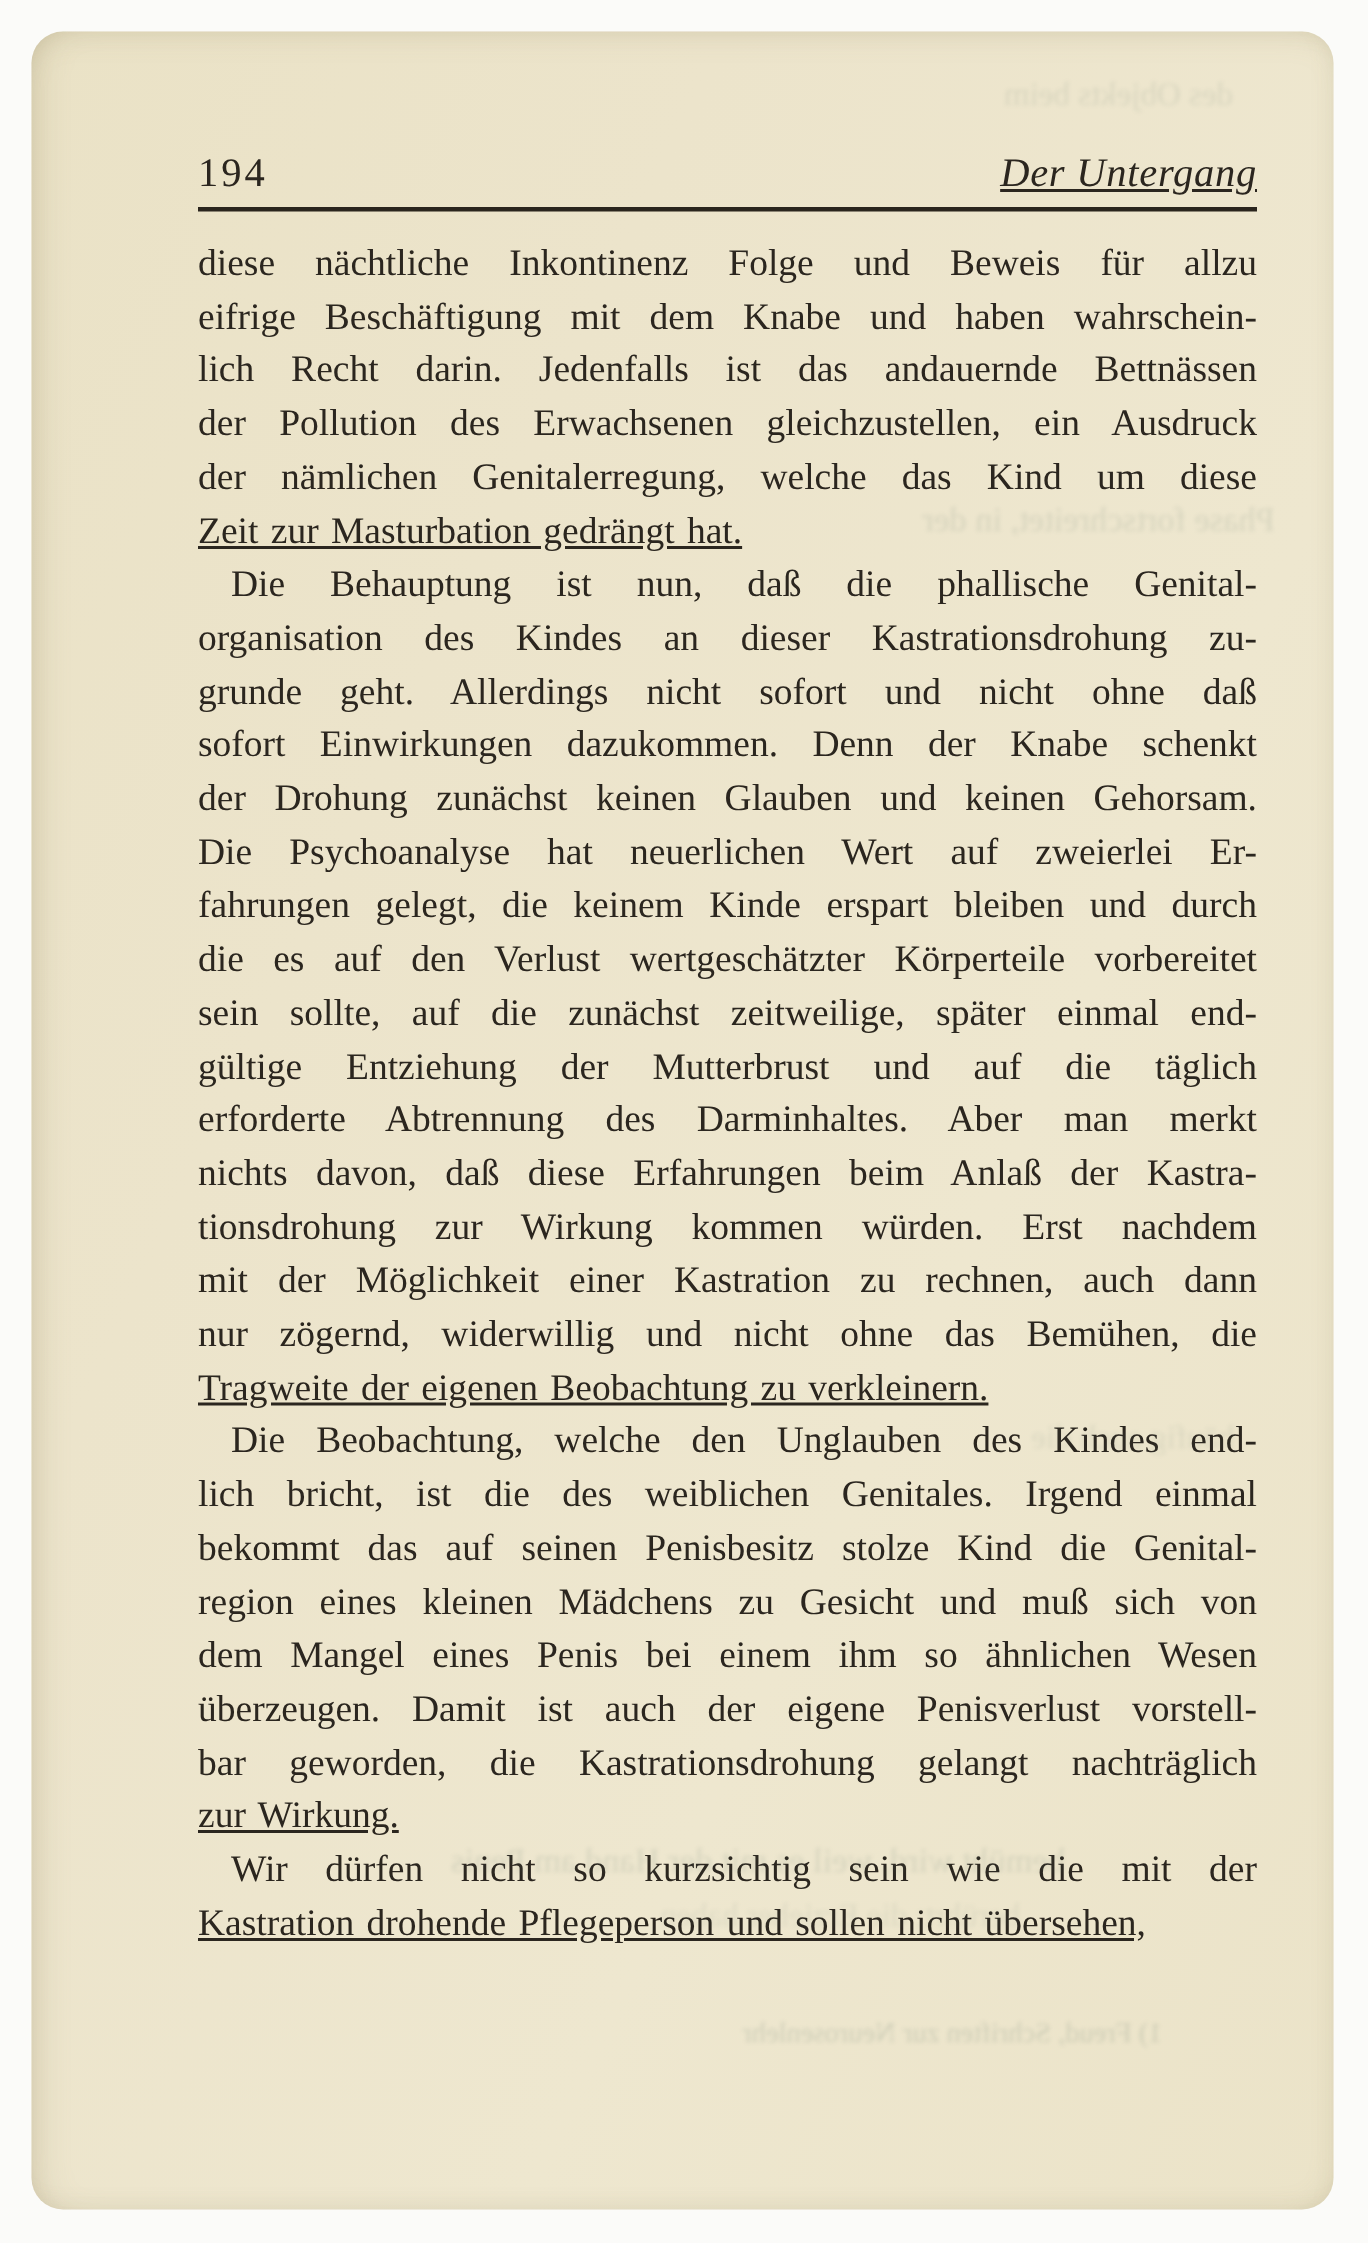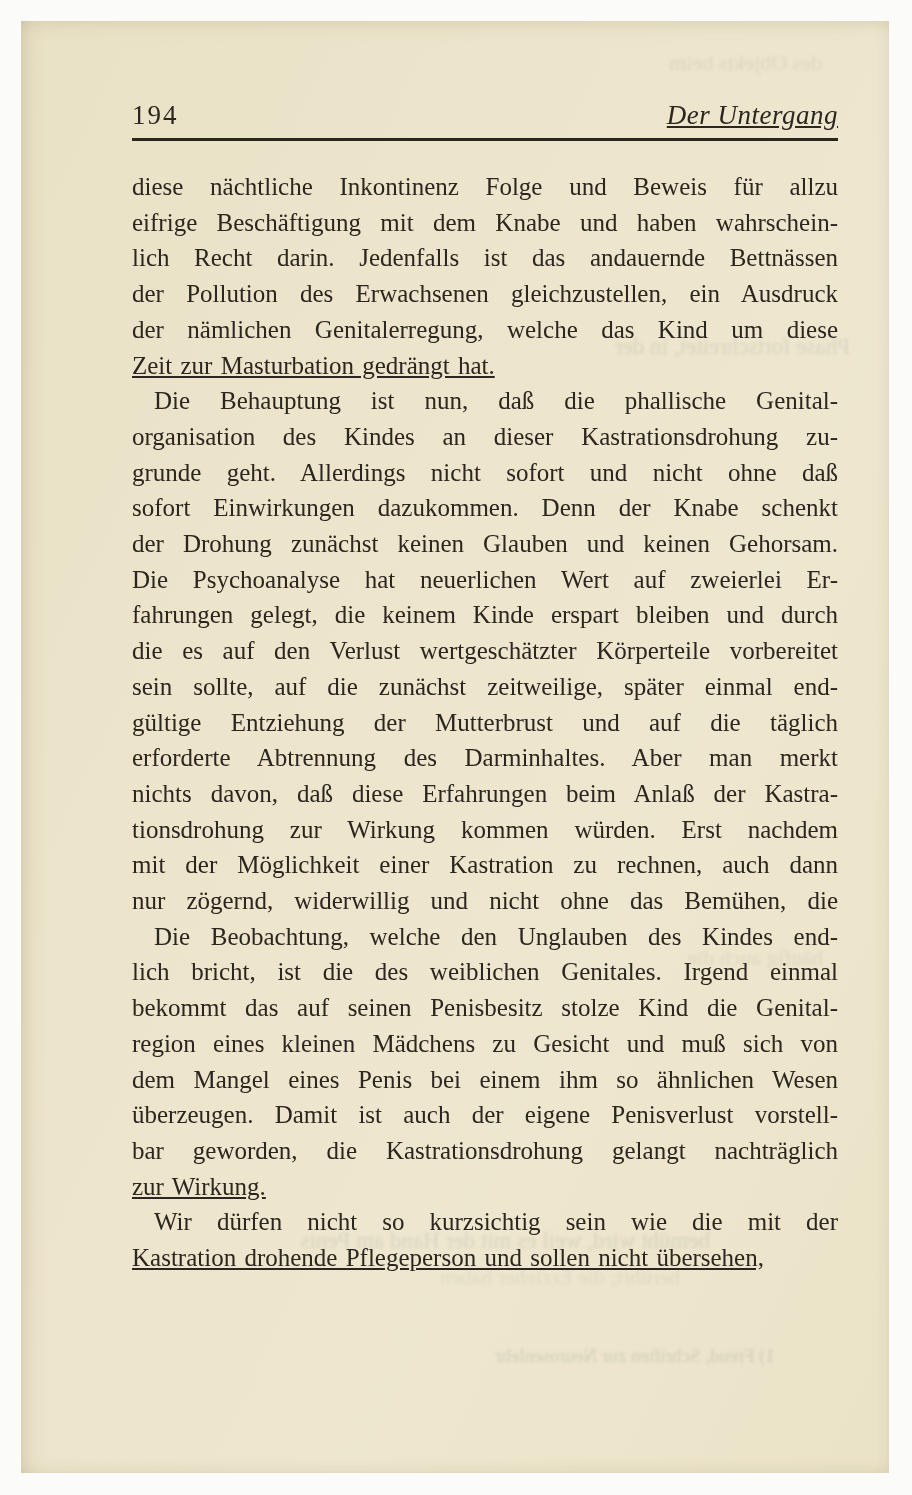--- a/index.html
+++ b/index.html
@@ -17,20 +17,21 @@
   .scan-page {
     position: absolute;
     left: 21px;
     top: 21px;
     width: 868px;
     height: 1452px;
     background: linear-gradient(115deg, #eae2c6 0%, #ece4cb 30%, #eee7cf 65%, #ebe3c8 100%);
     box-shadow: inset 14px 0 28px -18px rgba(150,138,100,0.45),
                 inset 0 10px 24px -16px rgba(150,138,100,0.35),
                 inset -8px -8px 22px -16px rgba(150,138,100,0.30);
+    border-radius: 21px;
   }
   .page-header {
     position: absolute;
     left: 111px;
     top: 79px;
     width: 706px;
     display: flex;
     justify-content: space-between;
     align-items: baseline;
     border-bottom: 3px solid #2a251d;
@@ -43,21 +44,21 @@
   }
   .running-title {
     font-style: italic;
     font-size: 27px;
     letter-spacing: 0.5px;
     text-decoration: underline;
   }
   .text-block {
     position: absolute;
     left: 111px;
-    top: 148px;
+    top: 137px;
     width: 706px;
     color: #2b261f;
     font-size: 25px;
     line-height: 35.7px;
     word-spacing: 2px;
   }
   .para { margin: 0; }
   .line {
     text-align: justify;
     text-align-last: justify;
@@ -104,20 +105,21 @@
         <div class="line">Die Psychoanalyse hat neuerlichen Wert auf zweierlei Er-</div>
         <div class="line">fahrungen gelegt, die keinem Kinde erspart bleiben und durch</div>
         <div class="line">die es auf den Verlust wertgeschätzter Körperteile vorbereitet</div>
         <div class="line">sein sollte, auf die zunächst zeitweilige, später einmal end-</div>
         <div class="line">gültige Entziehung der Mutterbrust und auf die täglich</div>
         <div class="line">erforderte Abtrennung des Darminhaltes. Aber man merkt</div>
         <div class="line">nichts davon, daß diese Erfahrungen beim Anlaß der Kastra-</div>
         <div class="line">tionsdrohung zur Wirkung kommen würden. Erst nachdem</div>
         <div class="line">mit der Möglichkeit einer Kastration zu rechnen, auch dann</div>
         <div class="line">nur zögernd, widerwillig und nicht ohne das Bemühen, die</div>
+        <div class="line last">Tragweite der eigenen Beobachtung zu verkleinern.</div>
       </div>
       <div class="para">
         <div class="line indent">Die Beobachtung, welche den Unglauben des Kindes end-</div>
         <div class="line">lich bricht, ist die des weiblichen Genitales. Irgend einmal</div>
         <div class="line">bekommt das auf seinen Penisbesitz stolze Kind die Genital-</div>
         <div class="line">region eines kleinen Mädchens zu Gesicht und muß sich von</div>
         <div class="line">dem Mangel eines Penis bei einem ihm so ähnlichen Wesen</div>
         <div class="line">überzeugen. Damit ist auch der eigene Penisverlust vorstell-</div>
         <div class="line">bar geworden, die Kastrationsdrohung gelangt nachträglich</div>
         <div class="line last">zur Wirkung.</div>

